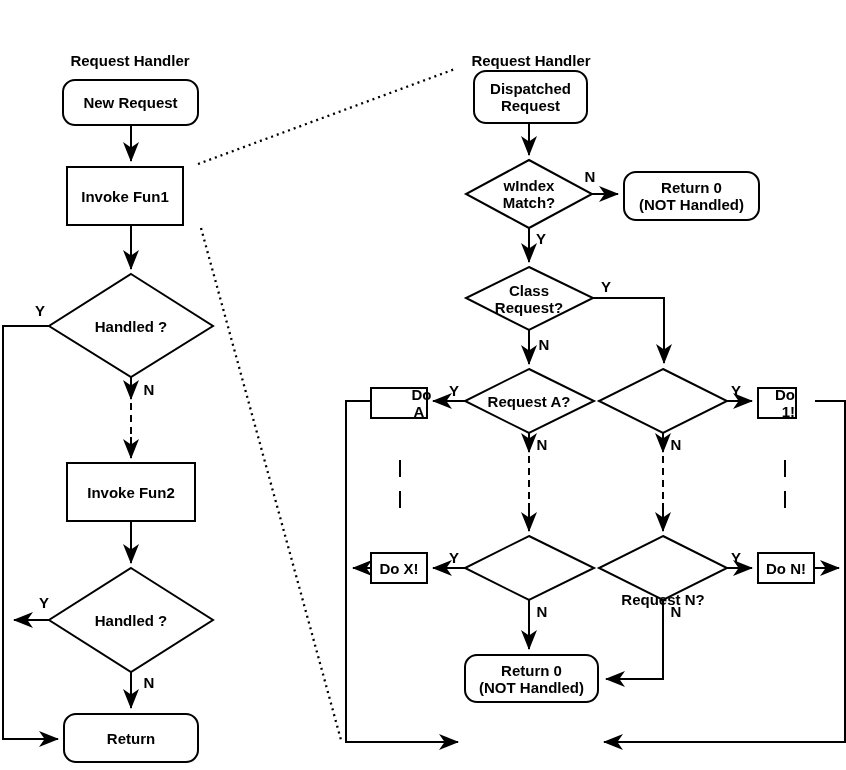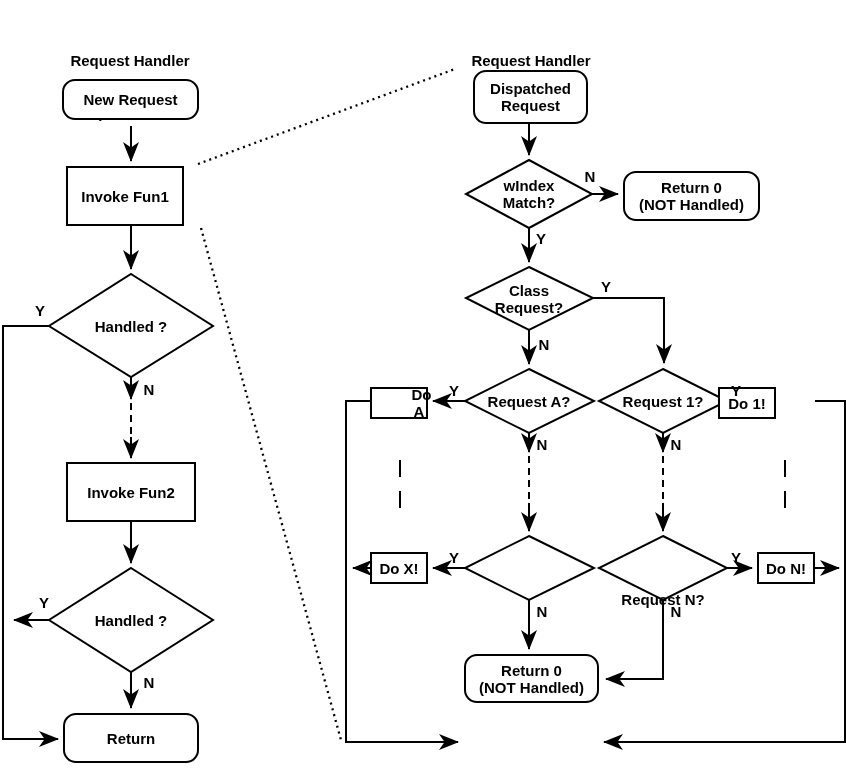--- a/index.html
+++ b/index.html
@@ -142,45 +142,44 @@
     </g>
   </svg>
 
   <div class="chart-title" style="left:30px; top:0; width:200px;">Request Handler
 for
 Composite Device</div>
   <div class="chart-title" style="left:431px; top:0; width:200px;">Request Handler
 for
 Function n</div>
 
-  <div class="node terminator" style="left:62px; top:79px; width:137px; height:41px;">New Request</div>
+  <div class="node terminator" style="left:62px; top:79px; width:137px; height:47px;">New Request</div>
   <div class="node" style="left:66px; top:166px; width:118px; height:60px;">Invoke Fun1</div>
   <div class="node" style="left:66px; top:462px; width:130px; height:60px;">Invoke Fun2</div>
   <div class="node terminator" style="left:63px; top:713px; width:136px; height:50px;">Return</div>
 
   <div class="diamond-label" style="left:71px; top:306px; width:120px; height:40px;">Handled ?</div>
   <div class="diamond-label" style="left:71px; top:600px; width:120px; height:40px;">Handled ?</div>
 
   <div class="node terminator" style="left:473px; top:70px; width:115px; height:54px;">Dispatched
 Request</div>
   <div class="node terminator" style="left:623px; top:171px; width:137px; height:50px;">Return 0
 (NOT Handled)</div>
   <div class="node" style="left:370px; top:387px; width:58px; height:32px;padding-left:45px;">Do A!</div>
-  <div class="node" style="left:718px; top:387px; width:58px; height:32px;text-align:right;">Do 1!</div>
+  <div class="node" style="left:757px; top:387px; width:40px; height:32px;text-align:right;">Do 1!</div>
   <div class="node" style="left:370px; top:552px; width:58px; height:32px;">Do X!</div>
   <div class="node" style="left:757px; top:552px; width:58px; height:32px;">Do N!</div>
   <div class="node terminator" style="left:464px; top:654px; width:135px; height:49px;">Return 0
 (NOT Handled)</div>
 
   <div class="diamond-label" style="left:469px; top:277px; width:120px; height:44px;">Class
 Request?</div>
   <div class="diamond-label" style="left:469px; top:172px; width:120px; height:44px;">wIndex
 Match?</div>
   <div class="diamond-label" style="left:469px; top:381px; width:120px; height:40px;">Request A?</div>
-  <div class="diamond-label" style="left:603px; top:381px; width:120px; height:40px;">Request 1?</div>
   <div class="diamond-label" style="left:603px; top:579px; width:120px; height:40px;">Request N?</div>
 
   <div class="yn" style="left:40px; top:310px;">Y</div>
   <div class="yn" style="left:149px; top:389px;">N</div>
   <div class="yn" style="left:44px; top:602px;">Y</div>
   <div class="yn" style="left:149px; top:682px;">N</div>
 
   <div class="yn" style="left:590px; top:176px;">N</div>
   <div class="yn" style="left:541px; top:238px;">Y</div>
   <div class="yn" style="left:606px; top:286px;">Y</div>

